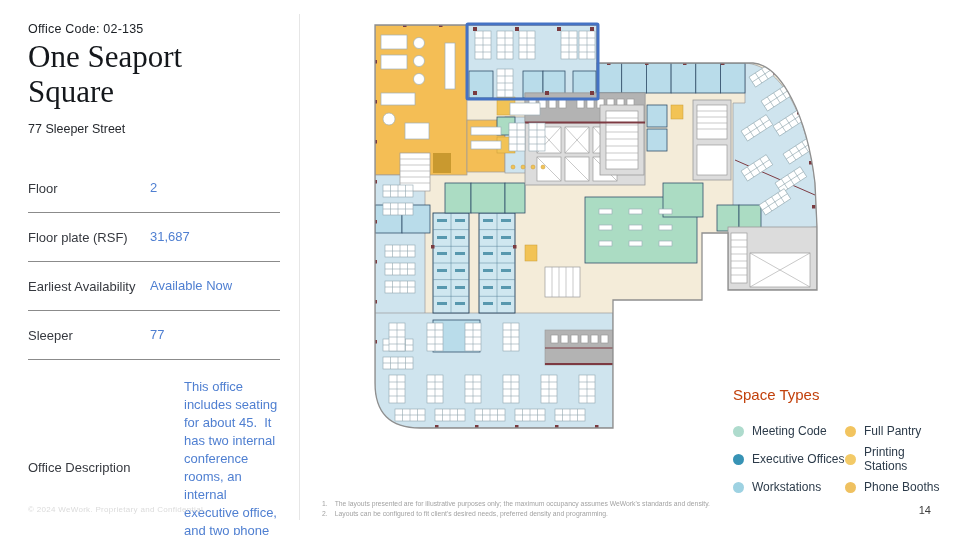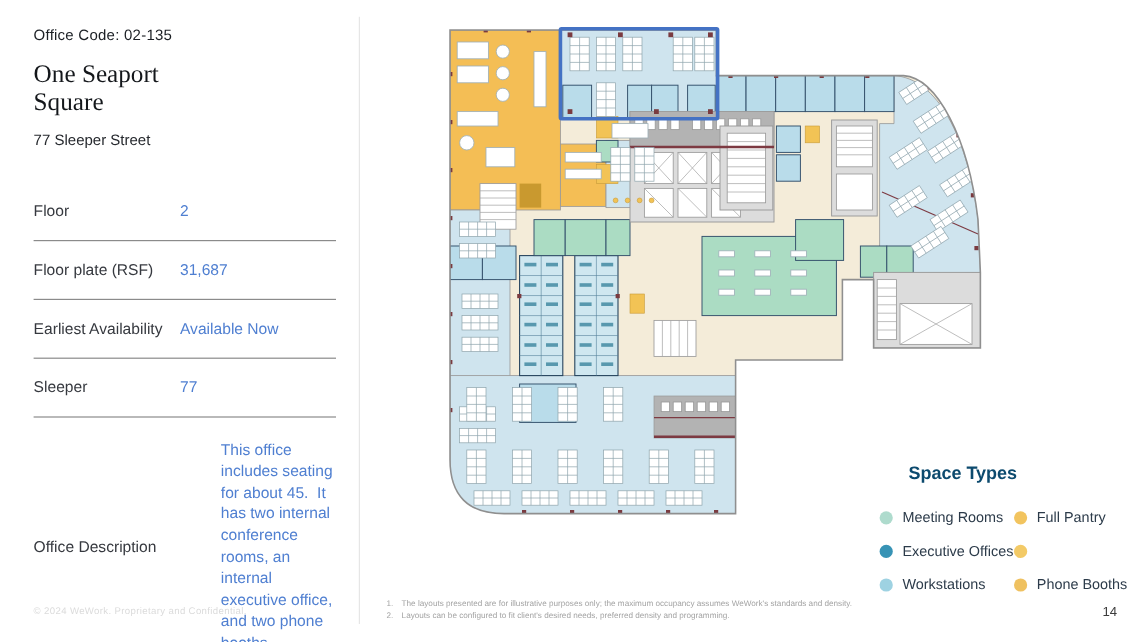--- a/index.html
+++ b/index.html
@@ -2,22 +2,22 @@
 <html><head>
 <meta charset="utf-8">
 <style>
   html,body{margin:0;padding:0;}
   body{width:957px;height:535px;position:relative;background:#ffffff;overflow:hidden;
        font-family:"Liberation Sans",sans-serif;color:#2f3338;}
 
   
   .panel{position:absolute;left:28px;top:22px;width:252px;}
   .office-code{font-size:12.5px;color:#1b1f24;letter-spacing:.2px;}
-  .title{font-family:"Liberation Serif",serif;font-size:21px;line-height:1.12;color:#14171b;
-         margin-top:14px;font-weight:400;}
+  .title{font-family:"Liberation Serif",serif;font-size:31px;line-height:1.12;color:#14171b;
+         margin-top:4px;font-weight:400;}
   .address{margin-top:12px;font-size:12.5px;line-height:1.35;color:#26292e;font-weight:400;}
   .details{margin-top:26px;}
   .drow{display:flex;align-items:center;border-bottom:1px solid #8b8b8b;padding:15px 0;}
   .dlabel{width:122px;flex:none;font-size:13px;color:#36393f;}
   .dvalue{flex:1;font-size:13px;color:#4f7fd1;line-height:1.38;}
   .drow.desc{padding:18px 0;}
   .drow.desc .dvalue{white-space:pre-wrap;margin-left:34px;}
 
   .vdivider{position:absolute;left:299px;top:14px;height:506px;width:1px;background:#e6e6e6;}
 
@@ -36,21 +36,21 @@
   .accent-thin{stroke:#7d3a42;stroke-width:1;}
   .colmark{fill:#7a3b40;}
   .yellowbit{fill:#f2c355;stroke:#c79a3a;stroke-width:.5;}
   .greenroom{stroke:#33506b;stroke-width:.8;}
   .bankcell{stroke:#24425c;stroke-width:.9;}
   .bankline{stroke:#56819b;stroke-width:.5;}
   .tealdash{fill:#5898ae;}
 
   
   .legend{position:absolute;left:733px;top:386px;width:215px;}
-  .legend-title{font-size:15px;font-weight:700;color:#0c4a6e;margin-bottom:14px;margin-left:24px;}
+  .legend-title{font-size:15px;font-weight:400;color:#c2410c;margin-bottom:14px;}
   .legend-grid{display:grid;grid-template-columns:112px 1fr;grid-auto-rows:28px;align-items:center;}
   .litem{display:flex;align-items:center;gap:8px;font-size:12px;color:#2c3b4a;}
   .ldot{width:11px;height:11px;border-radius:50%;flex:none;}
 
   
   .footnotes{position:absolute;left:322px;top:499px;width:620px;font-size:6.8px;line-height:1.5;
              color:#a3a3a3;}
   .fnrow{display:flex;gap:7px;}
   .copyright{position:absolute;left:28px;top:505px;font-size:8px;color:#dbdbdb;letter-spacing:.3px;text-align:center;}
   .pagenum{position:absolute;right:26px;top:504px;font-size:11px;color:#3c3c3c;}
@@ -402,32 +402,33 @@
   <path d="M30 20 L252 20 L252 58 L408 58 C436 60 462 110 470 178 L472 222 L472 285 L383 285 L383 228 L357 228 L357 295 L268 295 L268 423 L75 423 Q30 423 30 378 Z" class="fp-outline"></path>
 
   <rect x="122" y="19" width="131" height="75" fill="none" stroke-width="3" rx="1" style="stroke: rgb(68, 114, 196);"></rect>
 </svg>
 
 <div class="legend">
   <div class="legend-title">Space Types</div>
   <div class="legend-grid">
     <div class="litem">
       <span class="ldot" style="background: rgb(174, 219, 205);"></span>
-      <span>Meeting Rooms</span>
+      <span>Meeting Code</span>
     </div>
     <div class="litem">
       <span class="ldot" style="background: rgb(242, 196, 95);"></span>
       <span>Full Pantry</span>
     </div>
     <div class="litem">
       <span class="ldot" style="background: rgb(55, 147, 181);"></span>
       <span>Executive Offices</span>
     </div>
     <div class="litem">
       <span class="ldot" style="background: rgb(243, 202, 103);"></span>
+      <span>Printing Stations</span>
     </div>
     <div class="litem">
       <span class="ldot" style="background: rgb(158, 210, 226);"></span>
       <span>Workstations</span>
     </div>
     <div class="litem">
       <span class="ldot" style="background: rgb(239, 193, 96);"></span>
       <span>Phone Booths</span>
     </div>
   </div>

